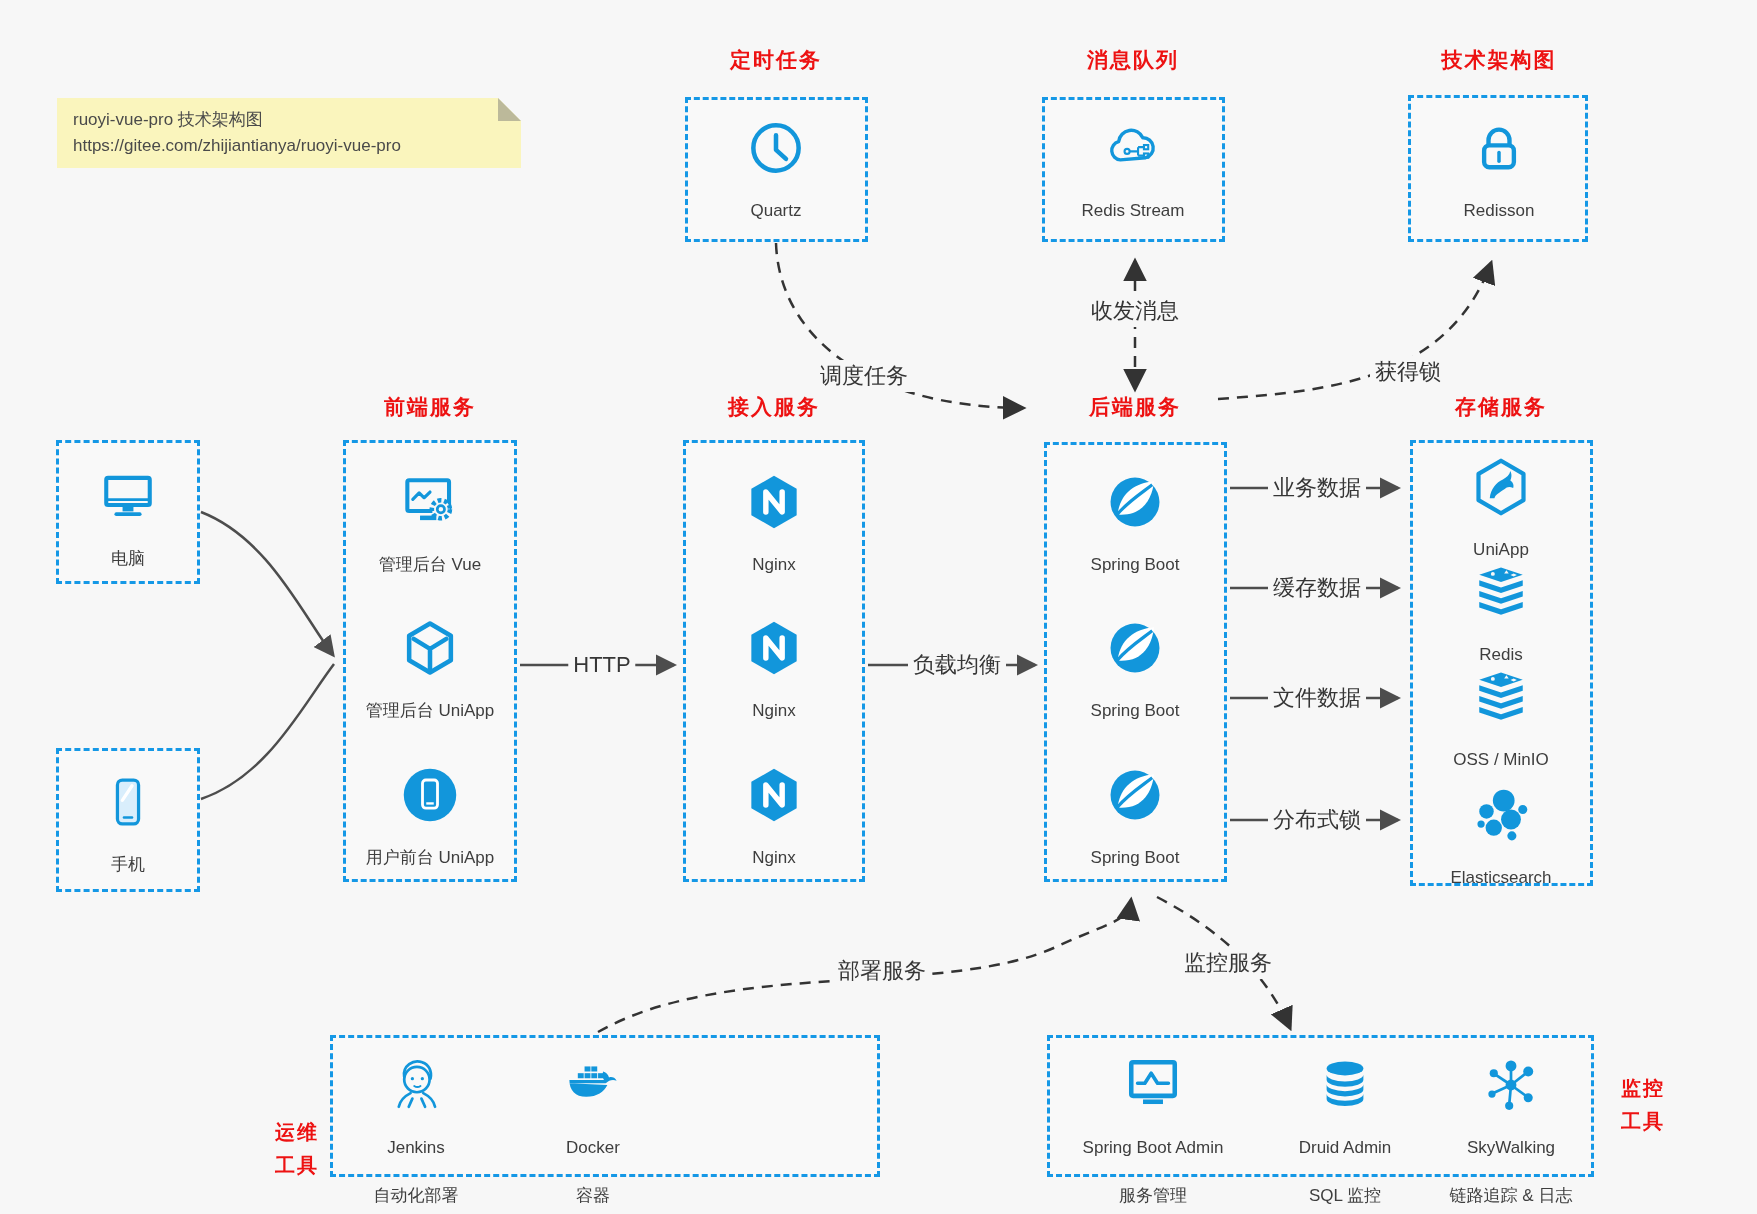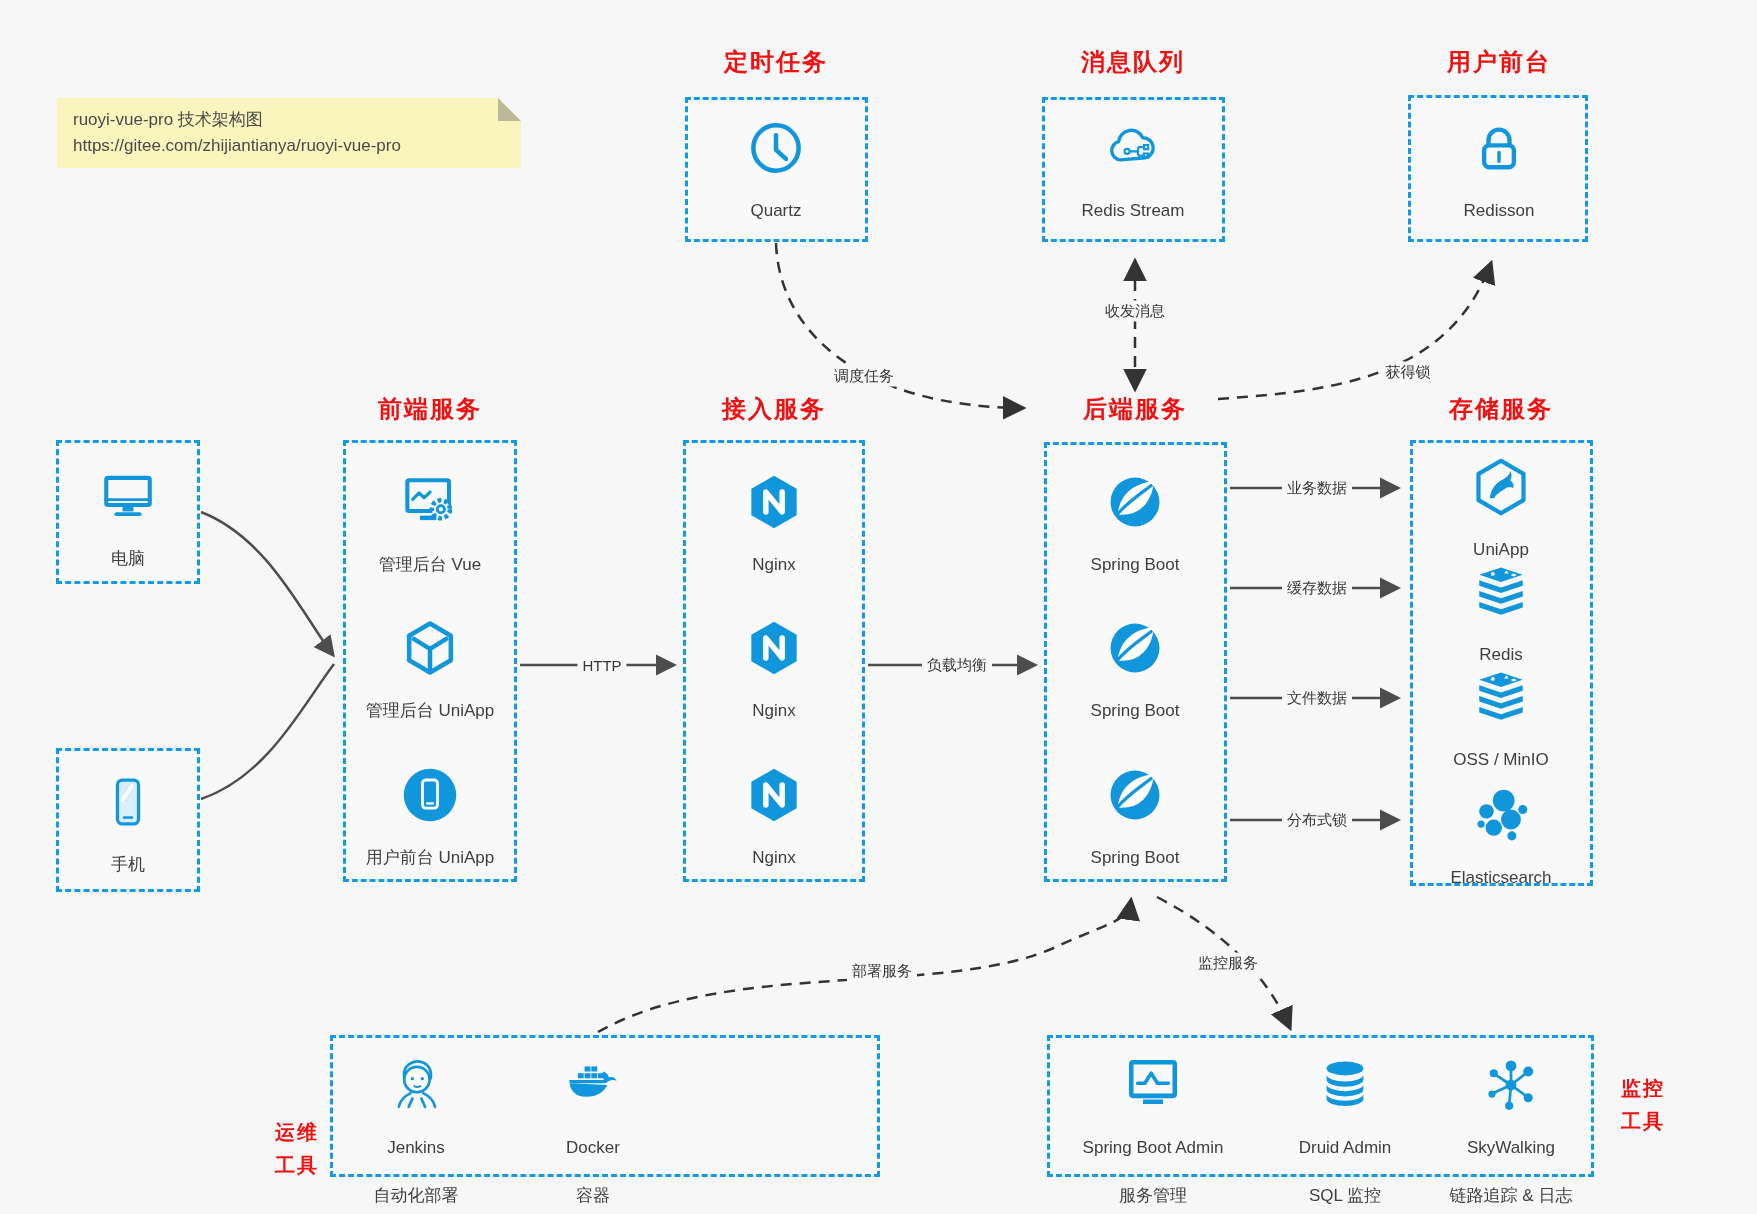--- a/index.html
+++ b/index.html
@@ -2,28 +2,28 @@
 <html><head>
 <meta charset="utf-8">
 <style>
   html,body{margin:0;padding:0;background:#f7f7f7;}
   .canvas{position:relative;width:1757px;height:1214px;background:#f7f7f7;
           font-family:"Liberation Sans","DejaVu Sans",sans-serif;overflow:hidden;}
   svg{display:block;}
   .overlay{position:absolute;left:0;top:0;pointer-events:none;}
   .gbox{position:absolute;border:3px dashed #1598e6;box-sizing:border-box;background:rgba(252,252,252,.55);}
   .gtitle{position:absolute;width:170px;text-align:center;color:#ed1212;font-weight:bold;
-          font-size:24px;letter-spacing:2px;white-space:nowrap;}
+          font-size:21px;letter-spacing:2px;white-space:nowrap;}
   .item{position:absolute;width:170px;text-align:center;}
   .icw{height:62px;display:flex;align-items:center;justify-content:center;}
   .icw svg{flex:none;}
   .ilabel{font-size:17px;color:#3e3e3e;line-height:24px;margin-top:20px;white-space:nowrap;}
   .isub{font-size:17px;color:#3e3e3e;line-height:24px;white-space:nowrap;margin-top:24px;}
   .elabel{position:absolute;transform:translate(-50%,-50%);background:#f7f7f7;padding:1px 5px;
-          font-size:15px;color:#363636;white-space:nowrap;}
+          font-size:22px;color:#363636;white-space:nowrap;}
   .side-label{position:absolute;width:70px;text-align:center;color:#ed1212;font-weight:bold;
           font-size:20px;line-height:33px;letter-spacing:2px;}
   .note{position:absolute;left:57px;top:98px;width:464px;height:70px;background:#faf5bd;
         box-sizing:border-box;padding:9px 16px;font-size:17px;line-height:26px;color:#4a4a4a;white-space:nowrap;}
   .note-cut{position:absolute;left:498px;top:98px;width:0;height:0;
         border-top:23px solid #f7f7f7;border-left:23px solid transparent;transform:translateX(0);}
   .note-fold{position:absolute;left:498px;top:98px;width:0;height:0;
         border-bottom:23px solid #bcb99a;border-right:23px solid transparent;}
 </style>
 </head>
@@ -61,21 +61,21 @@
 
   <div class="note">
     <div>ruoyi-vue-pro 技术架构图</div>
     <div>https://gitee.com/zhijiantianya/ruoyi-vue-pro</div>
   </div>
   <div class="note-cut"></div>
   <div class="note-fold"></div>
 
   <div class="gtitle" style="left:691px;top:46px;">定时任务</div>
   <div class="gtitle" style="left:1048px;top:46px;">消息队列</div>
-  <div class="gtitle" style="left:1414px;top:46px;">用户前台</div>
+  <div class="gtitle" style="left:1414px;top:46px;">技术架构图</div>
   <div class="gtitle" style="left:345px;top:393px;">前端服务</div>
   <div class="gtitle" style="left:689px;top:393px;">接入服务</div>
   <div class="gtitle" style="left:1050px;top:393px;">后端服务</div>
   <div class="gtitle" style="left:1416px;top:393px;">存储服务</div>
 
   <div class="gbox" style="left:685px;top:97px;width:183px;height:145px;"></div>
   <div class="gbox" style="left:1042px;top:97px;width:183px;height:145px;"></div>
   <div class="gbox" style="left:1408px;top:95px;width:180px;height:147px;"></div>
   <div class="gbox" style="left:56px;top:440px;width:144px;height:144px;"></div>
   <div class="gbox" style="left:56px;top:748px;width:144px;height:144px;"></div>

